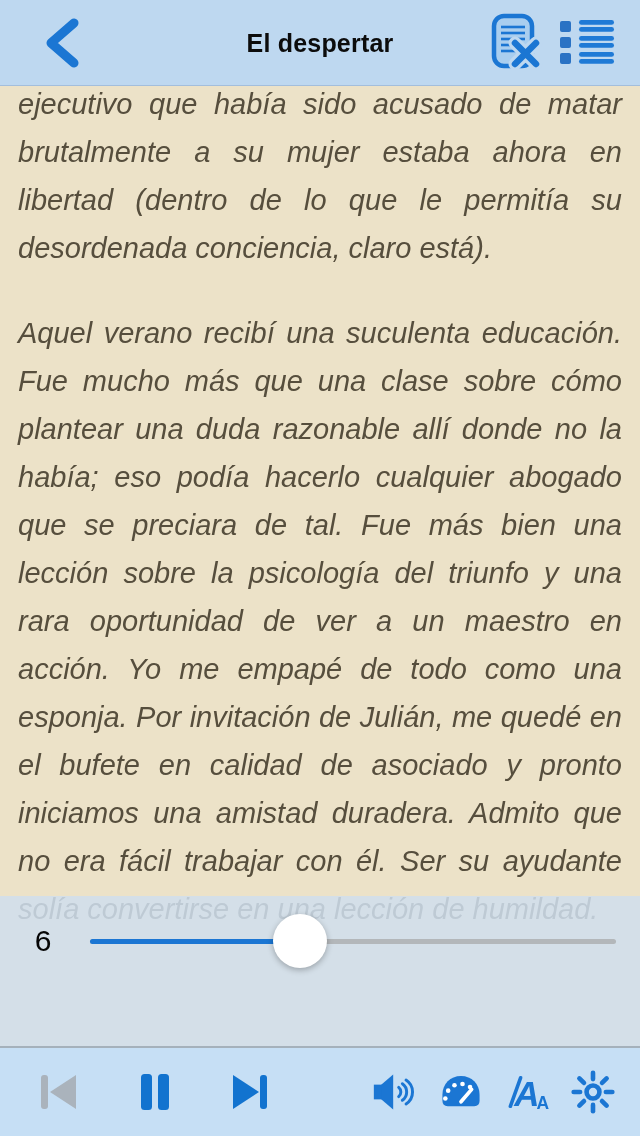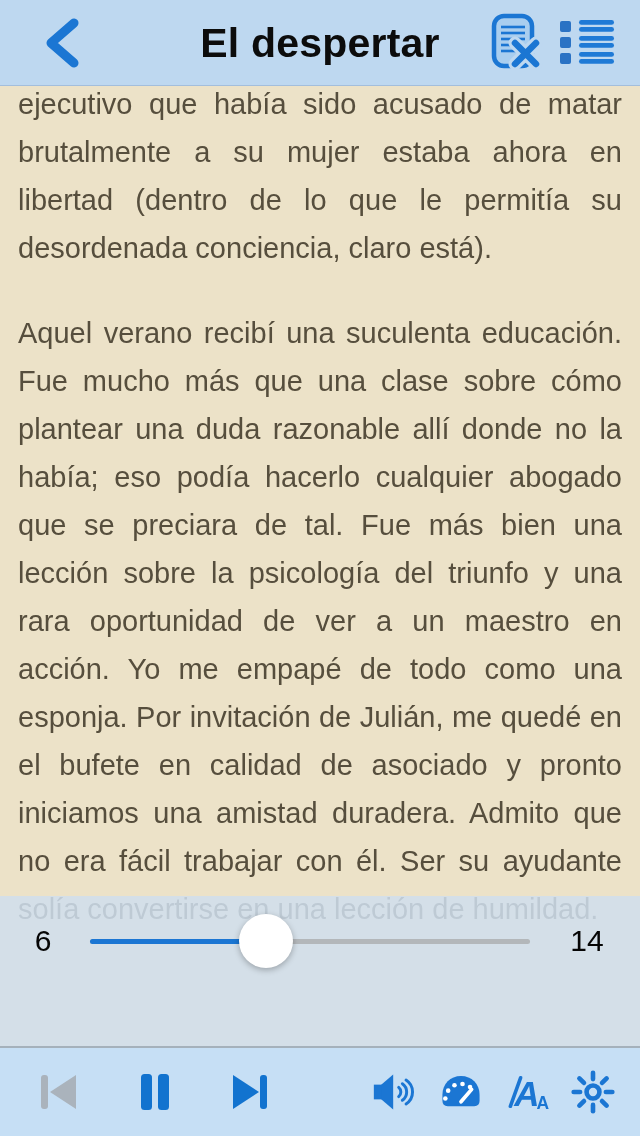--- a/index.html
+++ b/index.html
@@ -8,34 +8,35 @@
     background:#ece2c8;
     font-family:"Liberation Sans", sans-serif;
   }
 
   
   .reader{
     position:absolute;top:80px;left:0;right:0;z-index:0;
     padding:0 18px;
     font-size:29px;line-height:48px;color:#564e3d;
     text-align:justify;
+    font-style:italic;
   }
   .reader p{margin:0;}
   .reader p + p{margin-top:37px;}
 
   
   .hdr{
     position:absolute;top:0;left:0;right:0;height:86px;z-index:3;
     background:#bed8f0;border-bottom:1px solid rgba(130,160,195,.45);
     box-sizing:border-box;
   }
   .hdr-title{
     position:absolute;left:0;right:0;top:0;height:86px;
     display:flex;align-items:center;justify-content:center;
-    font-size:41px;font-weight:bold;color:#0c0c0c;letter-spacing:.2px;
+    font-size:25px;font-weight:bold;color:#0c0c0c;letter-spacing:.2px;
   }
   .hdr-btn{
     position:absolute;top:0;height:86px;display:flex;align-items:center;justify-content:center;
     background:none;border:none;padding:0;cursor:pointer;
   }
   .btn-back{left:30px;width:64px;}
   .btn-notes{right:92px;width:64px;}
   .btn-toc{right:20px;width:66px;}
 
   
@@ -133,21 +134,20 @@
   </header>
 
   <div class="overlay">
 
     <div class="slider-row row-chapter">
       <span class="s-label left">6</span>
       <div class="track">
         <div class="fill" style="width: 40%;"></div>
         <div class="thumb" style="left: 40%;"></div>
       </div>
-      <span class="s-label right">14</span>
     </div>
 
 
   </div>
 
   <nav class="toolbar">
 
     <div class="tb-group grp-transport">
       <button class="tb-btn">
         <svg width="46" height="44" viewBox="0 0 46 44">

